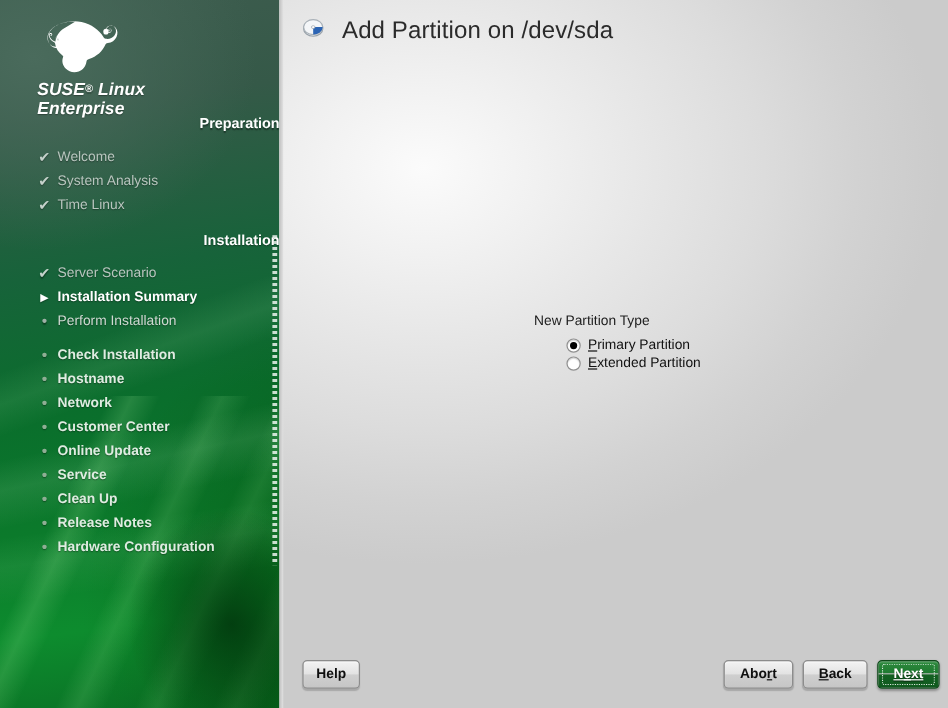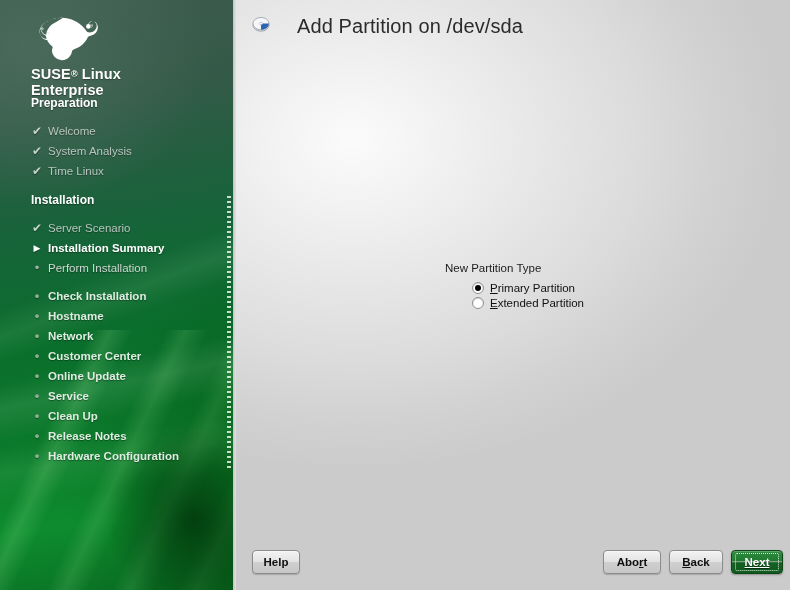--- a/index.html
+++ b/index.html
@@ -74,37 +74,39 @@
   }
   #chameleon { display: block; }
   #brand {
     margin-top: 4px;
     color: #ffffff;
     font-size: 14.5px;
     font-weight: bold;
     line-height: 16px;
     letter-spacing: 0.1px;
     text-shadow: 0 1px 1px rgba(0,0,0,0.35);
+    font-style: italic;
   }
   #brand .reg { font-size: 9px; vertical-align: 2px; }
 
   
   #steps {
     position: absolute;
     left: 0; top: 93px;
     width: 233px;
   }
   .sec-head {
     color: #ffffff;
     font-size: 12px;
     font-weight: bold;
     padding: 0 0 0 31px;
     height: 20px;
     line-height: 20px;
     text-shadow: 0 1px 1px rgba(0,0,0,0.4);
+    text-align: right;
   }
   .sec-head.gap { margin-top: 9px; }
 
   .step {
     position: relative;
     height: 20px;
     line-height: 20px;
     padding-left: 48px;
     font-size: 11.5px;
     white-space: nowrap;
@@ -144,21 +146,21 @@
     left: 0; top: 0;
     width: 3px; height: 590px;
     background: linear-gradient(to right, #c2c2c2, #e2e2e2);
   }
 
   #title-bar {
     position: absolute;
     left: 19px; top: 15px;
     display: flex;
     align-items: center;
-    gap: 27px;
+    gap: 15px;
   }
   #title-text {
     font-size: 20px;
     color: #2b2b2b;
     font-weight: normal;
     letter-spacing: 0.1px;
   }
 
   
   #form-area {

